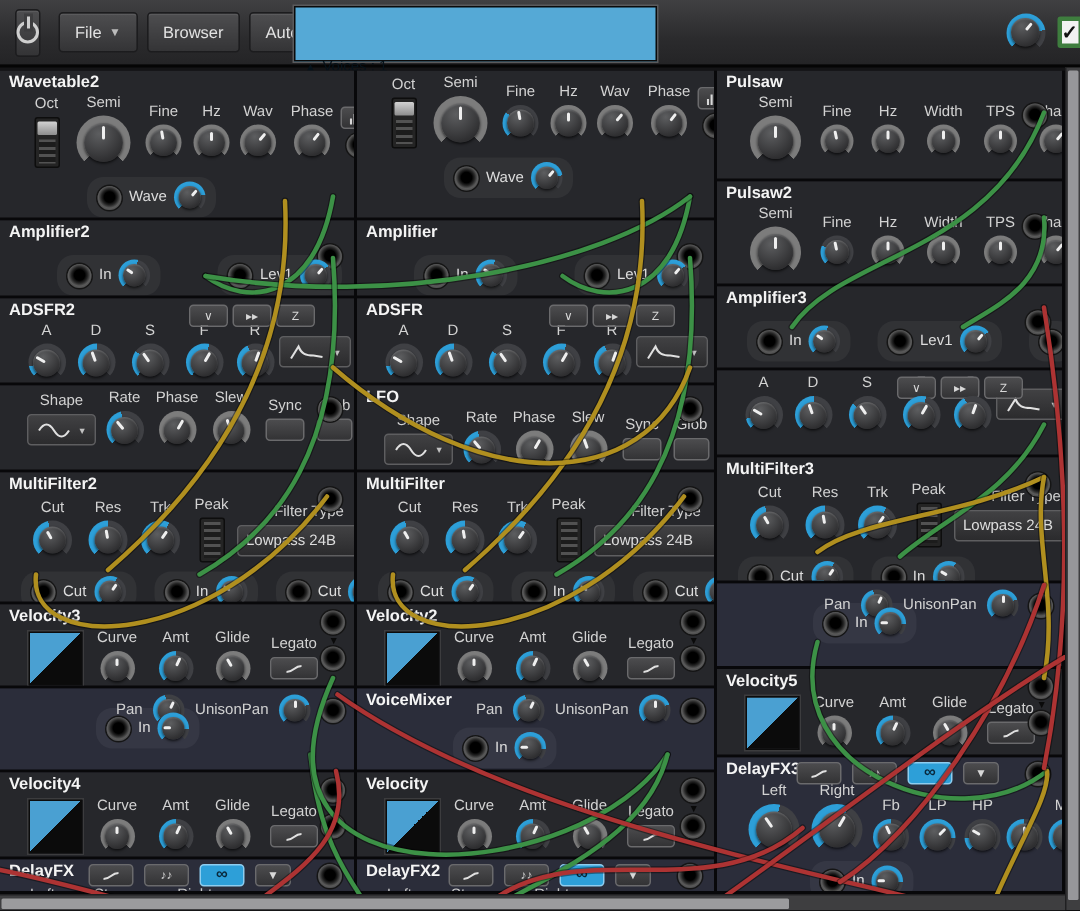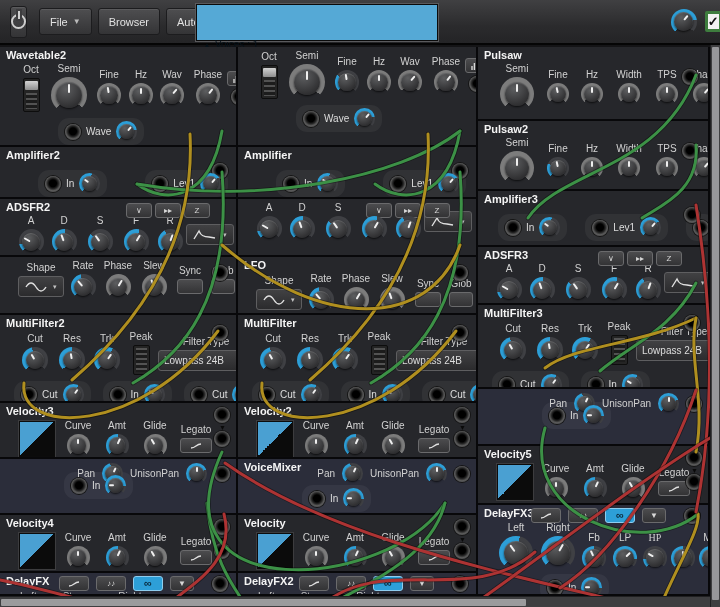--- a/index.html
+++ b/index.html
@@ -580,20 +580,21 @@
               <div class="jack"></div>
               <span class="glabel">Lev1</span>
               <div class="knob" style="height: 21px; width: 21px; --deg: 189deg; --a1: #2d9fd8; --a2: #3f4044;">
                 <div class="cap"></div>
                 <div class="ptr" style="transform: rotate(40deg);"></div>
               </div>
             </div>
           </div>
         </div>
         <div class="module" style="height: 58px;">
+          <div class="mtitle">ADSFR</div>
           <div style="position: absolute; top: 4px; right: 26px; display: flex; gap: 3px;">
             <div class="btn-s">∨</div>
             <div class="btn-s">▸▸</div>
             <div class="btn-s">Z</div>
           </div>
           <div class="cellsrow" style="margin-top: 1px;">
             <div class="cell" style="width: 30px;">
               <span class="clabel">A</span>
               <div class="knob" style="height: 25px; width: 25px; --deg: 32.4deg; --a1: #2d9fd8; --a2: #3f4044;">
                 <div class="cap"></div>
@@ -989,21 +990,20 @@
                 <div class="cap"></div>
                 <div class="ptr" style="transform: rotate(40deg);"></div>
               </div>
             </div>
             <div class="grp">
               <div class="jack"></div>
             </div>
           </div>
         </div>
         <div class="module" style="height: 58px;">
-          <div class="mtitle">ADSFR3</div>
           <div style="position: absolute; top: 4px; right: 26px; display: flex; gap: 3px;">
             <div class="btn-s">∨</div>
             <div class="btn-s">▸▸</div>
             <div class="btn-s">Z</div>
           </div>
           <div class="cellsrow" style="margin-top: 1px;">
             <div class="cell" style="width: 30px;">
               <span class="clabel">A</span>
               <div class="knob" style="height: 25px; width: 25px; --deg: 32.4deg; --a1: #2d9fd8; --a2: #3f4044;">
                 <div class="cap"></div>
@@ -1203,21 +1203,21 @@
                 <div class="ptr" style="transform: rotate(-25deg);"></div>
               </div>
             </div>
             <div class="cell" style="width: 30px;">
               <span class="clabel">LP</span>
               <div class="knob" style="height: 24px; width: 24px; --deg: 229.5deg; --a1: #2d9fd8; --a2: #3f4044;">
                 <div class="cap"></div>
                 <div class="ptr" style="transform: rotate(45deg);"></div>
               </div>
             </div>
-            <div class="cell" style="width: 30px; font-family: Liberation Serif, serif;">
+            <div class="cell" style="width: 30px;">
               <span class="clabel">HP</span>
               <div class="knob" style="height: 24px; width: 24px; --deg: 40.5deg; --a1: #2d9fd8; --a2: #3f4044;">
                 <div class="cap"></div>
                 <div class="ptr" style="transform: rotate(-60deg);"></div>
               </div>
             </div>
             <div class="cell" style="width: 26px;">
               <span class="clabel"></span>
               <div class="knob" style="height: 24px; width: 24px; --deg: 135deg; --a1: #2d9fd8; --a2: #3f4044;">
                 <div class="cap"></div>

